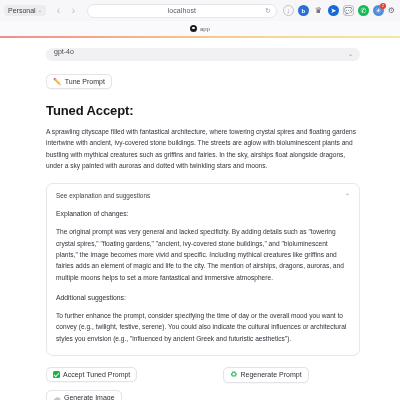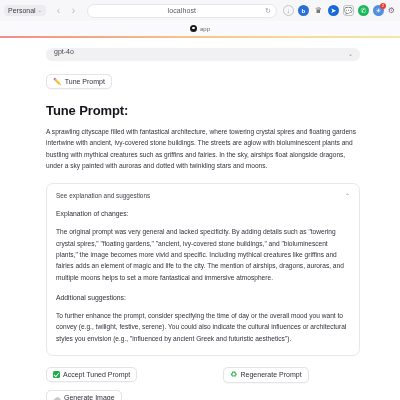--- a/index.html
+++ b/index.html
@@ -260,21 +260,21 @@
     <span class="model-select-caret">⌄</span>
   </div>
 
   <div class="tune-row">
     <button class="btn">
       <span class="btn-emoji emoji-pencil">✏️</span>
       <span>Tune Prompt</span>
     </button>
   </div>
 
-  <div class="heading">Tune Prompt:</div>
+  <div class="heading">Tuned Accept:</div>
 
   <div class="body-para">A sprawling cityscape filled with fantastical architecture, where towering crystal spires and floating gardens intertwine with ancient, ivy-covered stone buildings. The streets are aglow with bioluminescent plants and bustling with mythical creatures such as griffins and fairies. In the sky, airships float alongside dragons, under a sky painted with auroras and dotted with twinkling stars and moons.</div>
 
   <div class="expander">
     <div class="expander-header">
       <span class="expander-title">See explanation and suggestions</span>
       <span class="expander-caret">⌃</span>
     </div>
 
     <div class="sub-label">Explanation of changes:</div>

